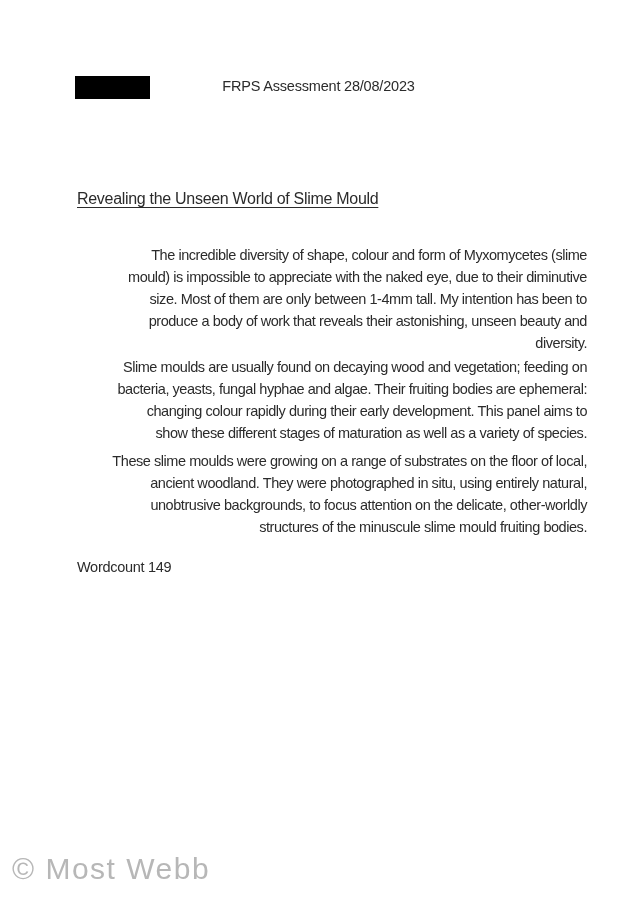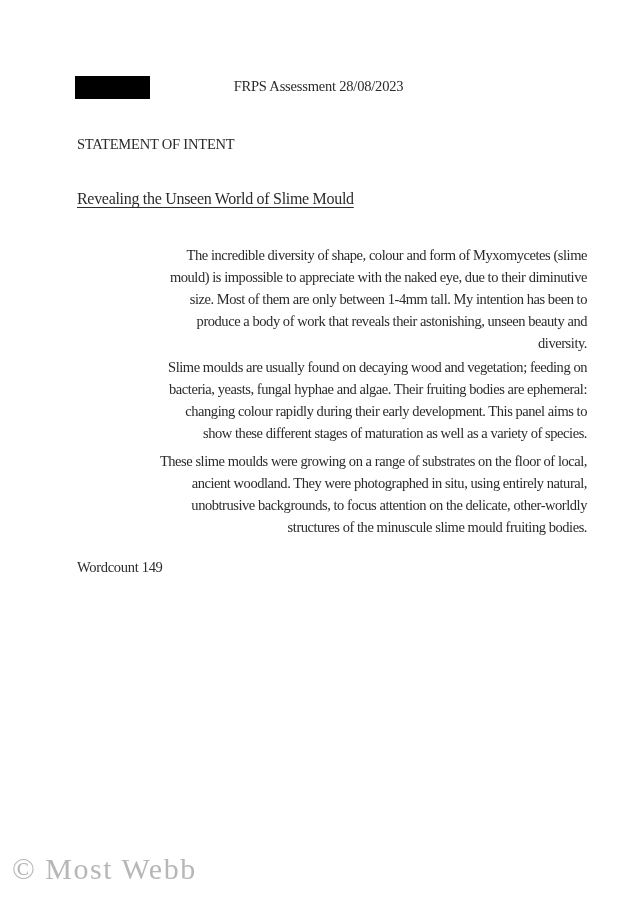--- a/index.html
+++ b/index.html
@@ -5,21 +5,21 @@
   html, body {
     margin: 0;
     padding: 0;
     background: #ffffff;
   }
   .page {
     position: relative;
     width: 637px;
     height: 900px;
     background: #ffffff;
-    font-family: Liberation Serif, serif;
+    font-family: Liberation Sans, sans-serif;
     color: #2b2b2b;
     overflow: hidden;
   }
   .redaction-bar {
     position: absolute;
     left: 75px;
     top: 76px;
     width: 75px;
     height: 23px;
     background: #000000;
@@ -81,21 +81,20 @@
     color: #b7b7b7;
     font-weight: 400;
   }
 </style>
 </head>
 <body>
 
 <div class="page">
   <div class="redaction-bar"></div>
   <div class="header-title">FRPS Assessment 28/08/2023</div>
-  <div class="statement-heading">STATEMENT OF INTENT</div>
   <div class="doc-title">Revealing the Unseen World of Slime Mould</div>
   <p class="para para-1">The incredible diversity of shape, colour and form of Myxomycetes (slime
 mould) is impossible to appreciate with the naked eye, due to their diminutive
 size. Most of them are only between 1-4mm tall. My intention has been to
 produce a body of work that reveals their astonishing, unseen beauty and
 diversity.</p>
   <p class="para para-3">These slime moulds were growing on a range of substrates on the floor of local,
 ancient woodland. They were photographed in situ, using entirely natural,
 unobtrusive backgrounds, to focus attention on the delicate, other-worldly
 structures of the minuscule slime mould fruiting bodies.</p>

